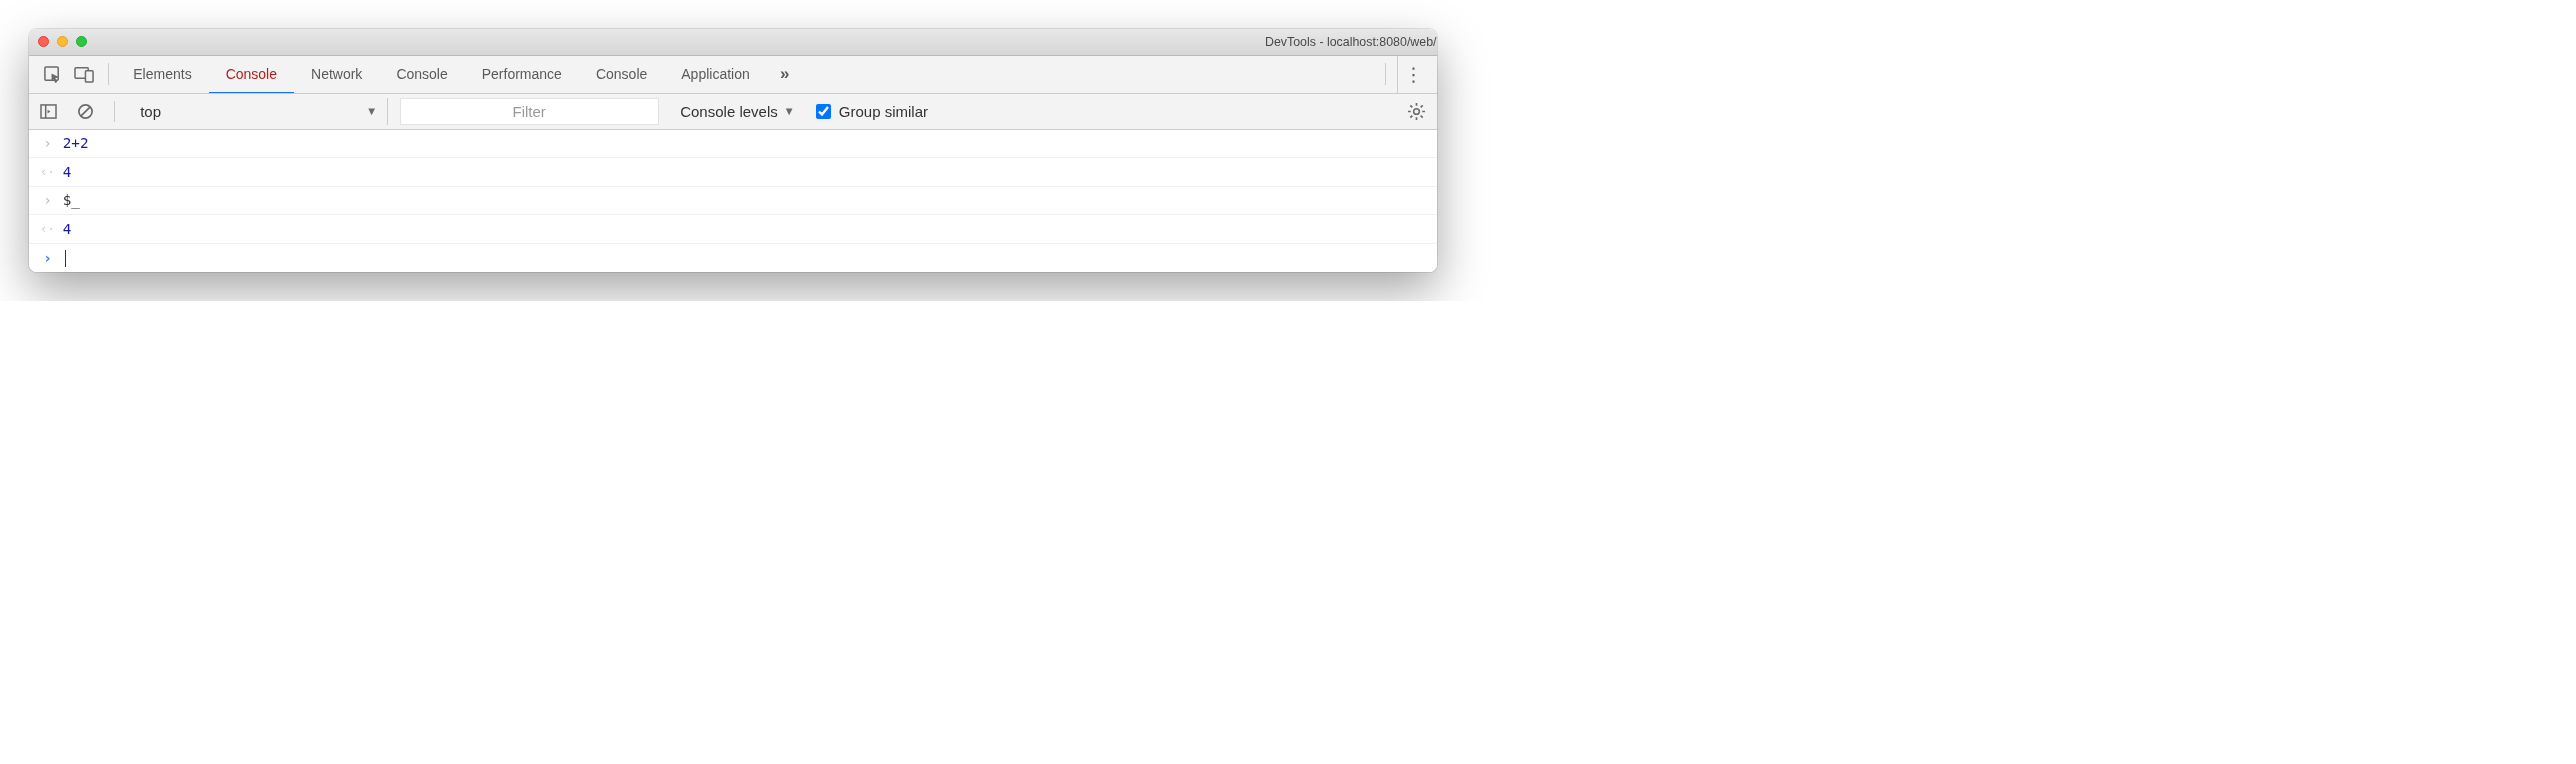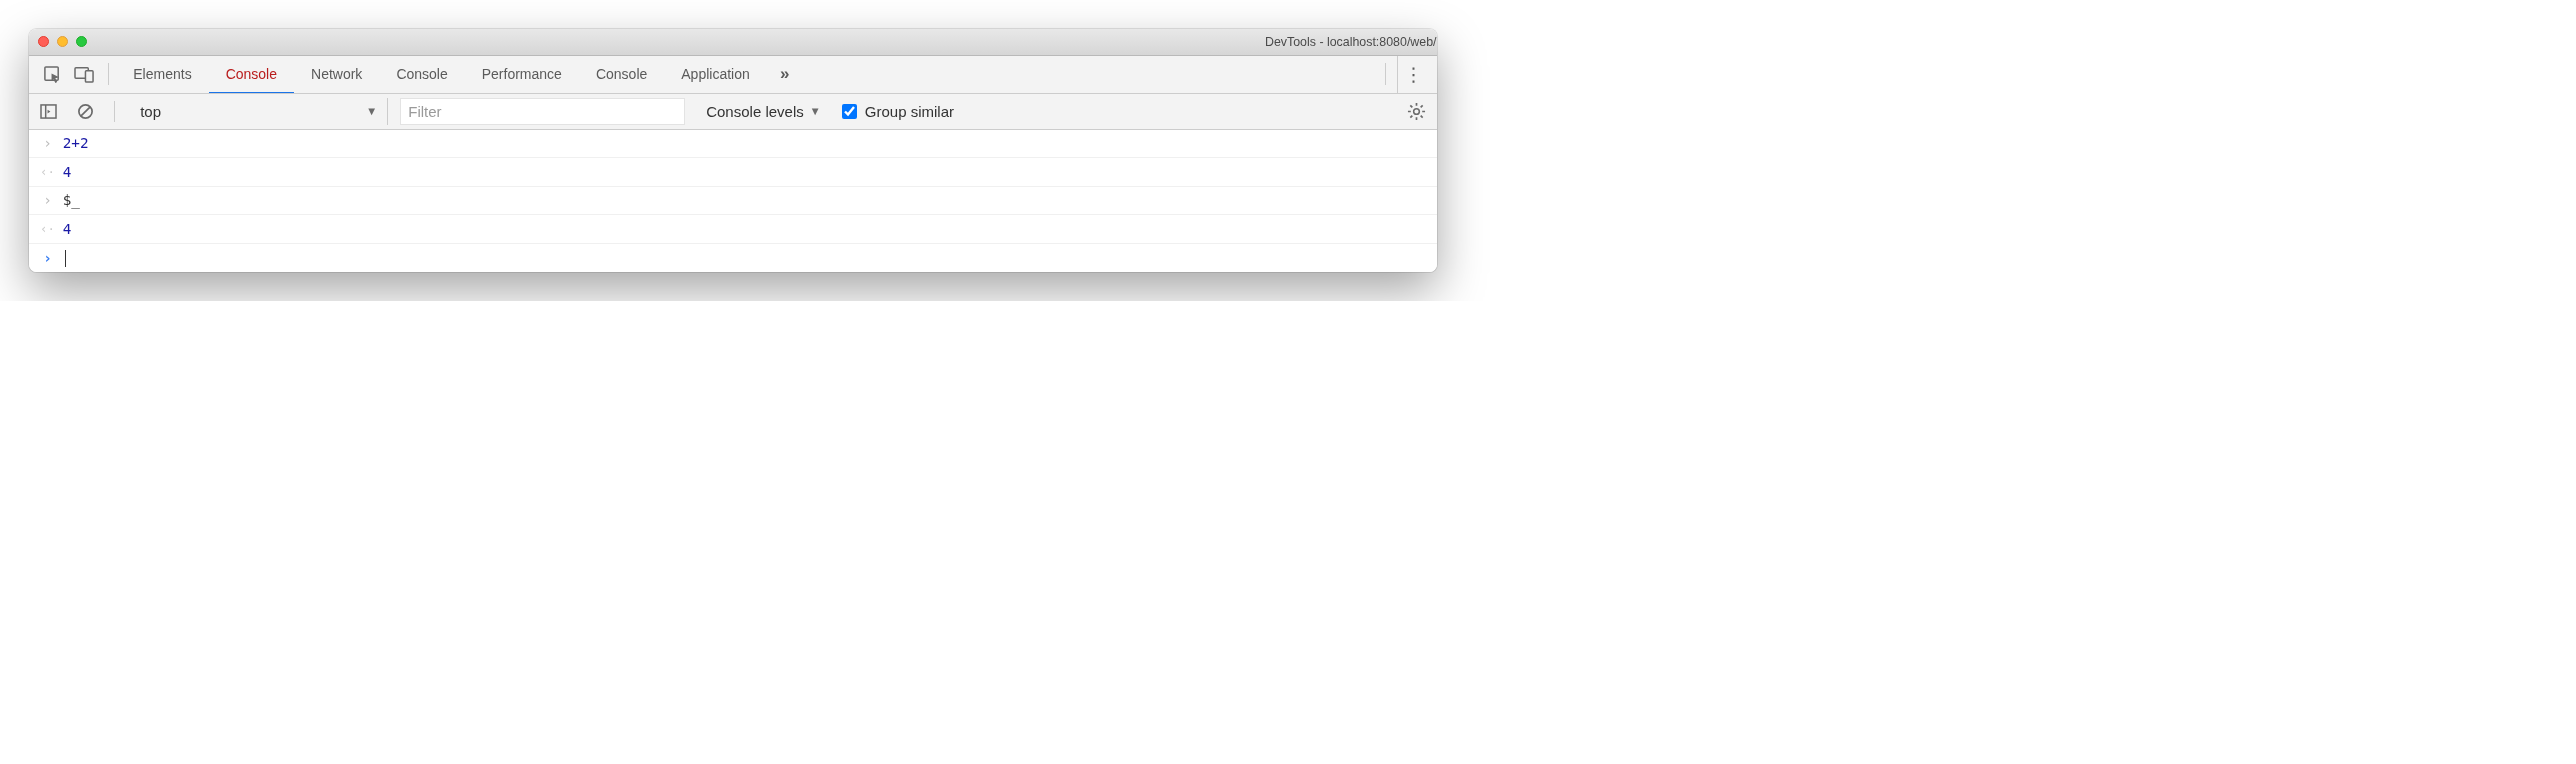--- a/index.html
+++ b/index.html
@@ -88,23 +88,23 @@
   .context-select {
     height:27px; min-width:257px;
     background:#fff0; border:none;
     display:flex; align-items:center; justify-content:space-between;
     padding:0 9.5px 0 9.5px;
     font-size:15px; color:#333;
     border-right:1px solid #ccc;
   }
   .context-select .tri { color:#6b6b6b; font-size:11.4px; margin-left:auto; }
   .filter-input {
-    height:27px; width:285px;
+    height:27px; width:259px;
     background:#fff; border:1px solid #e3e3e3;
-    font-size:15px; padding:0 7.6px; color:#333;
+    font-size:15px; padding:0 7.6px; color:#333;text-align:center;
   }
   .filter-input::placeholder { color:#9a9a9a; }
   .levels {
     display:flex; align-items:center; gap:5.7px;
     font-size:15px; color:#333; padding:0 9.5px;
   }
   .levels .tri{ color:#6b6b6b; font-size:11.4px;}
   .group-similar { display:flex; align-items:center; gap:7.6px; font-size:15px; color:#333; }
   .group-similar input { width:15px; height:15px; }
   .gear { margin-left:auto; color:#6b6b6b; }

